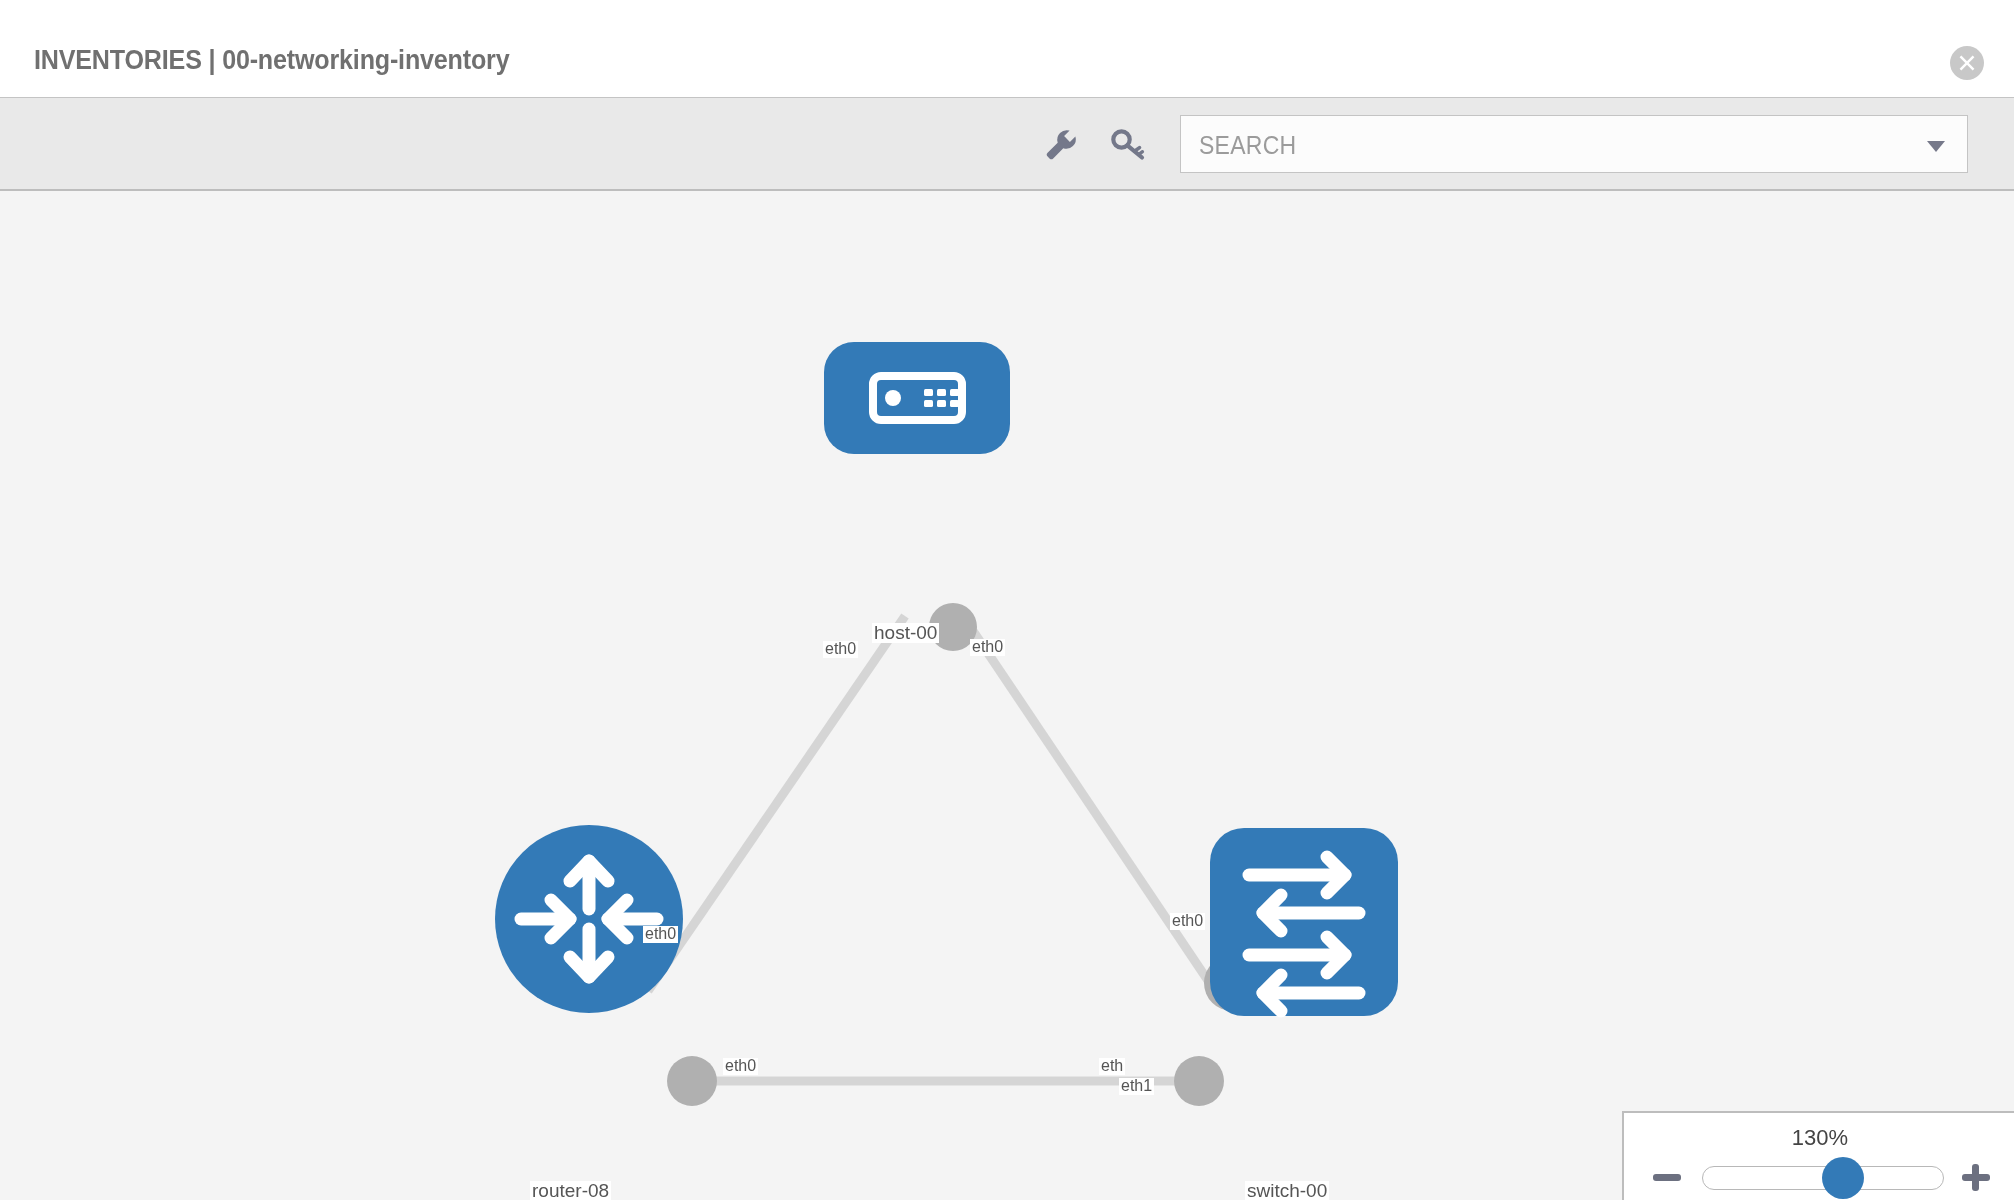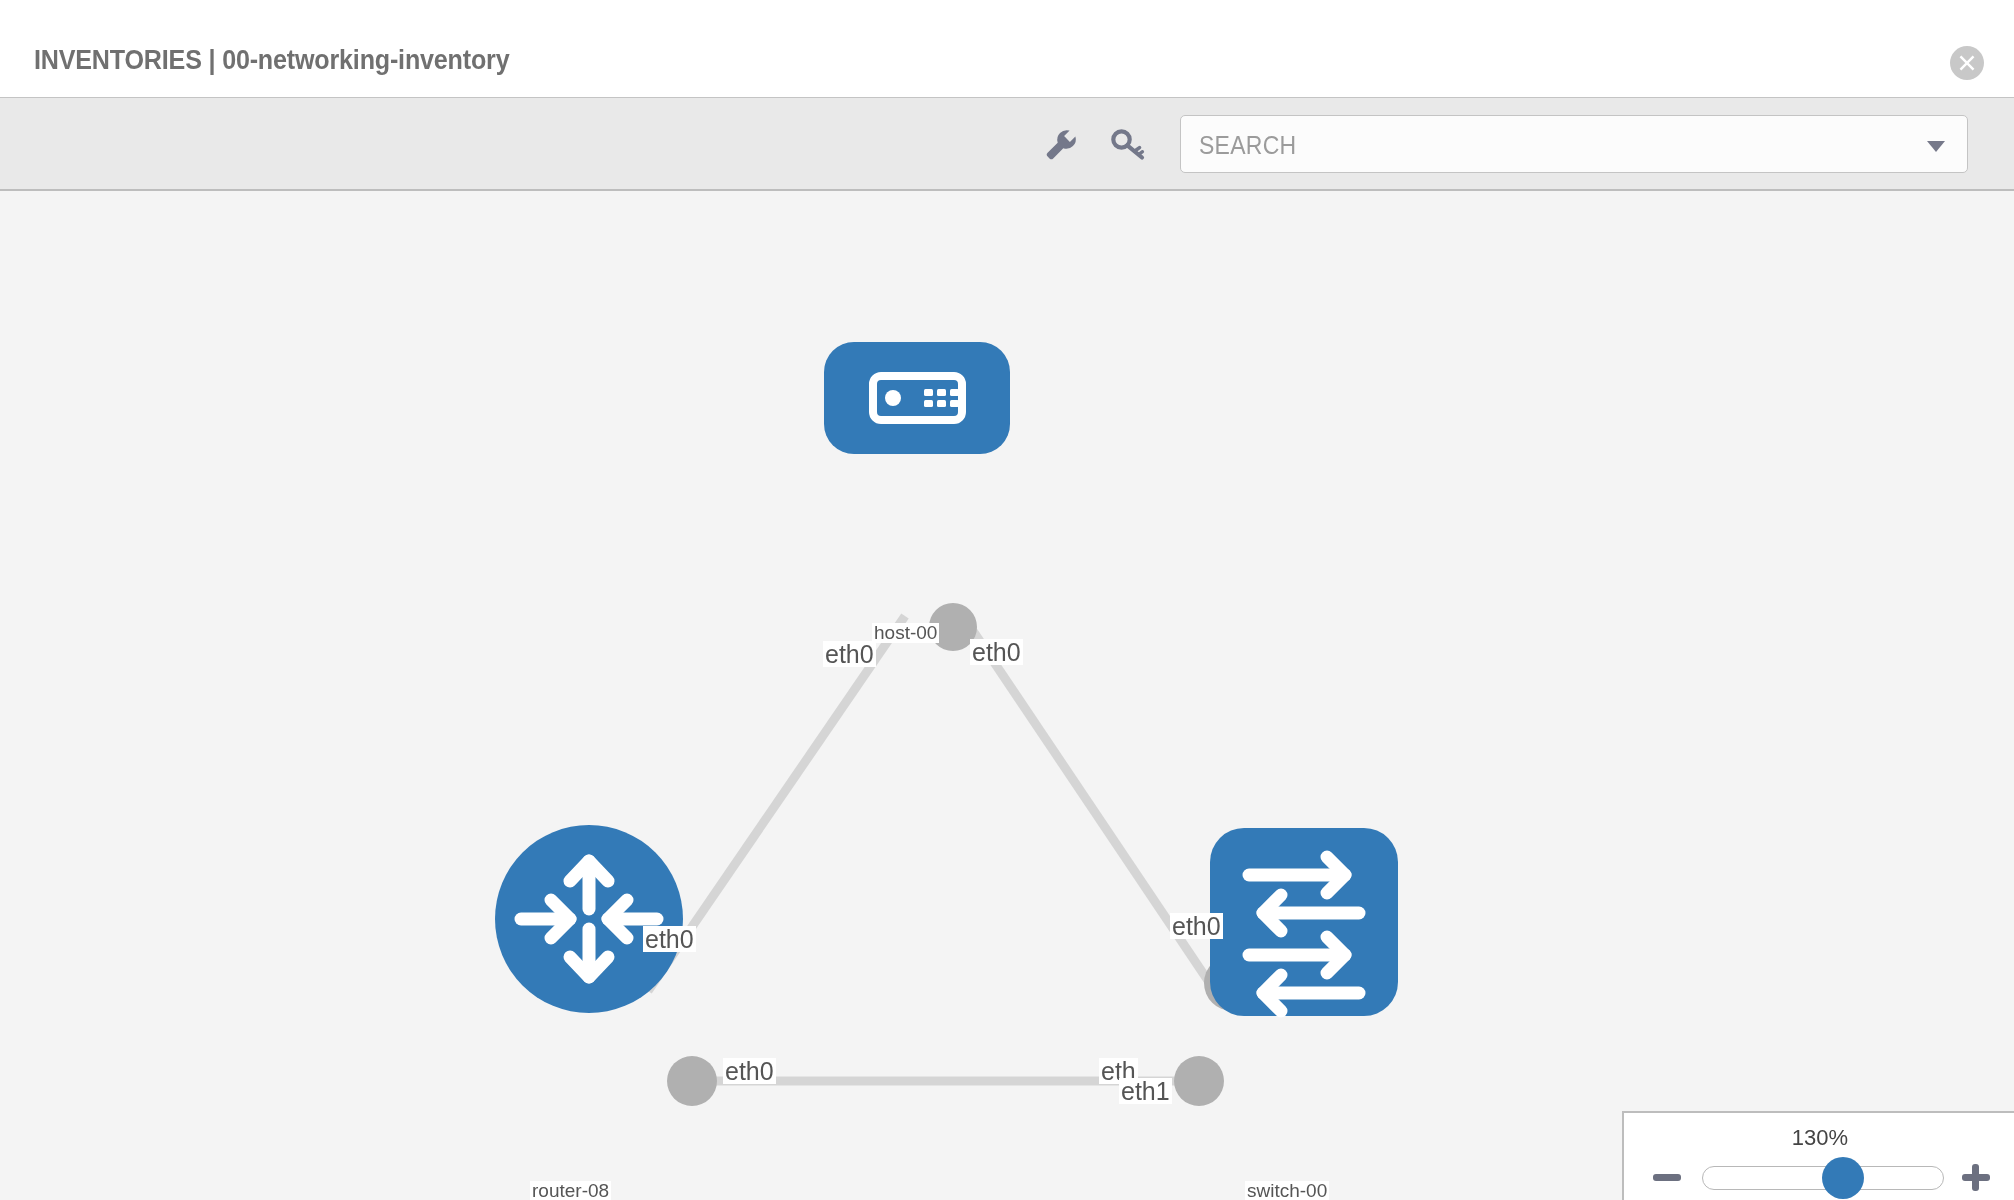--- a/index.html
+++ b/index.html
@@ -106,21 +106,21 @@
   .tool-icon.key    { left: 1108px; }
 
   .search-box {
     position: absolute;
     left: 1180px;
     top: 17px;
     width: 788px;
     height: 58px;
     background: #fcfcfc;
     border: 1px solid #c4c4c4;
-    border-radius: 5px;
+    border-radius: 0;
     cursor: text;
   }
   .search-label {
     position: absolute;
     left: 18px;
     top: 15px;
     font-size: 25px;
     color: #9b9b9b;
     letter-spacing: 0.3px;
     font-family: "Liberation Sans Narrow", "Liberation Sans", sans-serif;
@@ -145,21 +145,21 @@
     background: #ffffff;
     color: #555555;
     white-space: nowrap;
     line-height: 1.05;
   }
   .label-node {
     font-size: 19px;
     padding: 0 2px;
   }
   .label-iface {
-    font-size: 25px;
+    font-size: 16px;
     padding: 0 2px;
   }
 
   
   .zoom-panel {
     position: absolute;
     left: 1622px;
     top: 1082px;
     width: 392px;
     height: 118px;

